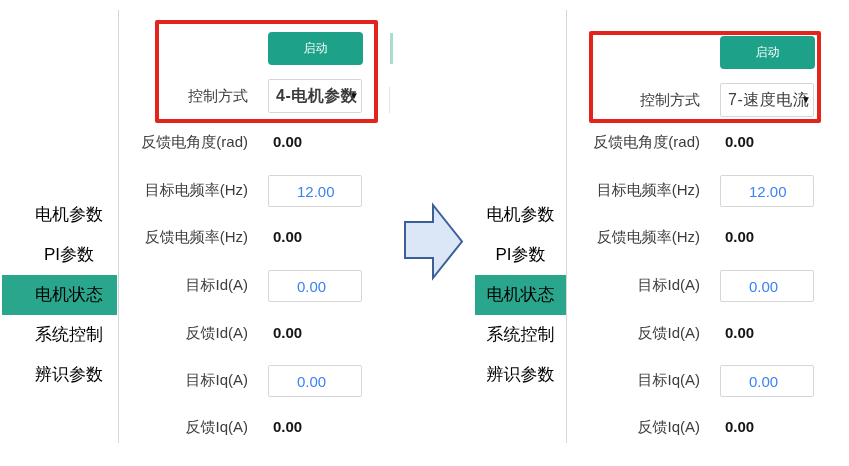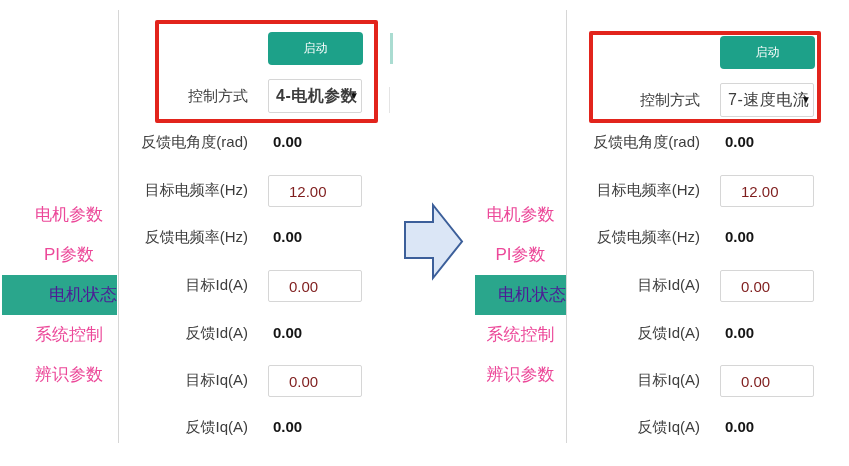--- a/index.html
+++ b/index.html
@@ -5,37 +5,37 @@
   html,body{margin:0;padding:0;background:#fff;}
   #screen{position:relative;width:849px;height:466px;background:#ffffff;overflow:hidden;
           font-family:"Liberation Sans","DejaVu Sans",sans-serif;color:#3d3d3d;}
 
   .divider{position:absolute;top:10px;height:433px;width:1px;background:#d6d6d6;}
   .p1 .divider{left:118px;}
   .p2 .divider{left:566px;}
 
   
   .side-item{position:absolute;height:40px;line-height:40px;text-align:center;
-             font-size:17px;color:#ec4899;cursor:default;box-sizing:border-box;}
+             font-size:17px;color:#000000;cursor:default;box-sizing:border-box;}
   .p1 .side-item{left:2px;width:115px;padding-left:19px;}
   .p2 .side-item{left:475px;width:91px;}
-  .side-item.active{background:#2aa68c;color:#4c1d95;text-align:right;}
+  .side-item.active{background:#2aa68c;color:#000000;}
 
   
   .row{position:absolute;height:34px;line-height:34px;}
   .lbl{position:absolute;width:128px;text-align:right;font-size:15px;color:#3d3d3d;
        white-space:nowrap;line-height:34px;}
   .p1 .lbl{left:120px;}
   .p2 .lbl{left:572px;}
   .val{position:absolute;font-size:15px;font-weight:600;color:#151515;line-height:34px;}
   .p1 .val{left:273px;}
   .p2 .val{left:725px;}
   .box-input{position:absolute;width:94px;height:32px;box-sizing:border-box;
              border:1px solid #d6d6d6;border-radius:2px;background:#fff;
-             font-family:inherit;font-size:15px;color:#7f1d1d;padding:0 0 0 20px;outline:none;}
+             font-family:inherit;font-size:15px;color:#3b82f6;padding:0 0 0 28px;outline:none;}
   .p1 .box-input{left:268px;}
   .p2 .box-input{left:720px;}
 
   
   .start-btn{position:absolute;width:95px;height:33px;background:#1da189;color:#ffffff;
              border:none;border-radius:4px;font-family:inherit;font-size:12px;cursor:pointer;}
   .p1 .start-btn{left:268px;top:32px;}
   .p2 .start-btn{left:720px;top:36px;}
 
   

